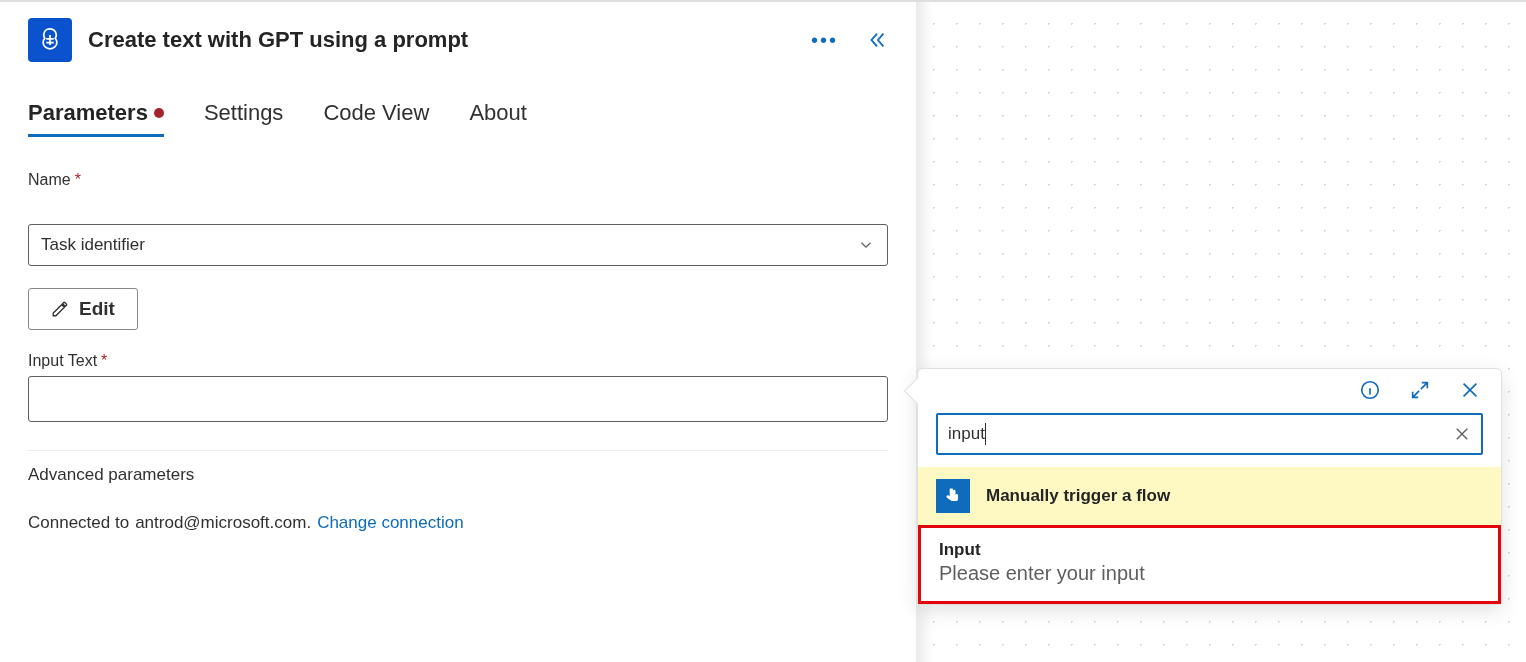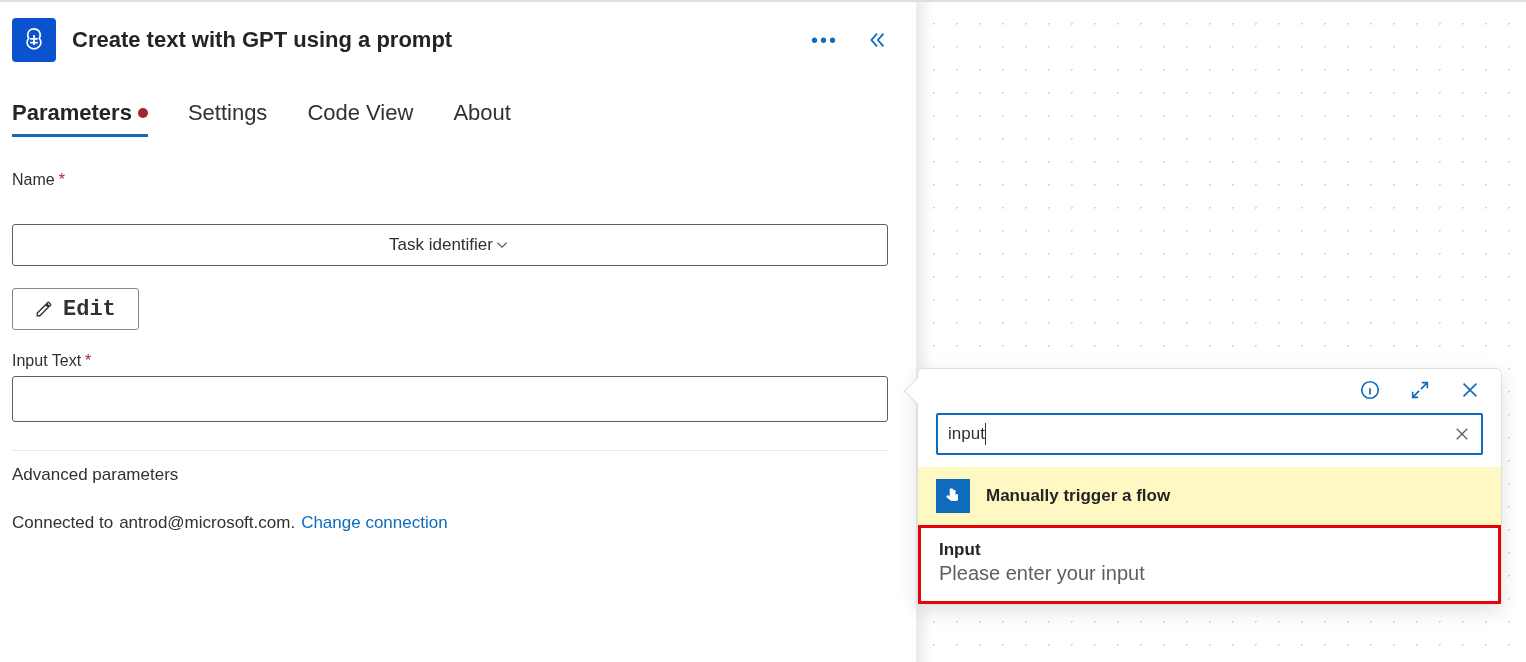--- a/index.html
+++ b/index.html
@@ -9,21 +9,21 @@
       color: #323130;
       background: #ffffff;
       width: 1526px;
       height: 662px;
       overflow: hidden;
       position: relative;
     }
     .main-layout { display: flex; height: 100%; border-top: 2px solid #e1dfdd; }
     .left-panel {
       width: 916px;
-      padding: 16px 28px 28px 12px;
+      padding: 16px 28px 28px 28px;
       background: #fff;
       position: relative;
     }
     .right-panel {
       flex: 1;
       background: #fff;
       position: relative;
       background-image: radial-gradient(#d6d6d6 1px, transparent 1px);
       background-size: 23px 23px;
       background-position: 5px 10px;
@@ -52,26 +52,26 @@
     .tab.active { font-weight:600; border-bottom-color:#0f6cbd; color:#242424;}
     .tab .dot { width:10px; height:10px; border-radius:50%; background:#a4262c; display:inline-block;}
     .field-group { margin-bottom:22px; }
     .field-label { font-size:16px; color:#323130; margin-bottom:6px; display:flex; gap:4px;}
     .req { color:#a4262c; }
     .select-wrap, .text-input, .adv-select {
       width: 100%; border:1px solid #605e5c; border-radius:3px;
       height:42px; display:flex; align-items:center; padding:0 12px;
       font-size:17px; background:#fff; color:#323130;
     }
-    .select-wrap { justify-content:center; cursor:pointer;margin-top:35px;}
+    .select-wrap { justify-content:space-between; cursor:pointer;margin-top:35px;}
     .chev { color:#605e5c; }
     .edit-btn {
       border:1px solid #8a8886; background:#fff; height:42px; padding:0 22px;
-      display:inline-flex; align-items:center; gap:10px; font-size:22px; font-weight:600;
-      color:#323130; cursor:pointer; border-radius:3px;font-family:Liberation Mono, monospace;
+      display:inline-flex; align-items:center; gap:10px; font-size:19px; font-weight:600;
+      color:#323130; cursor:pointer; border-radius:3px;
     }
     .edit-btn svg { width:18px; height:18px; }
     .text-input { height:46px; }
     .text-input input { border:none; outline:none; width:100%; font-size:17px; font-family:inherit;}
     .hr { border:none; border-top:1px solid #edebe9; margin:28px 0 14px 0;}
     .adv-label { font-size:17px; color:#323130; margin-bottom:8px;}
     .adv-row { display:flex; align-items:center; gap:22px;}
     .adv-select { width:640px; justify-content:space-between; cursor:pointer;}
     .link { color:#0f6cbd; cursor:pointer; font-size:17px;}
     .link.muted { color:#605e5c; text-decoration:underline;}

